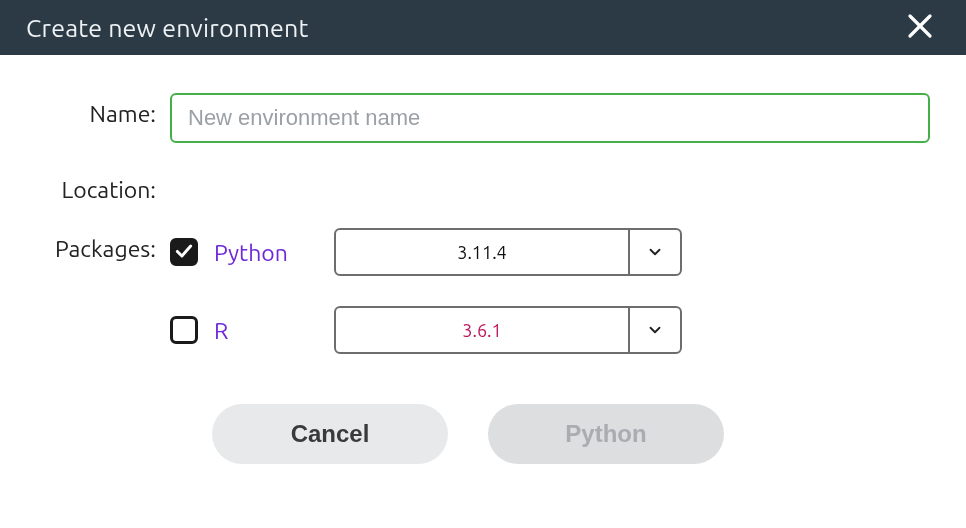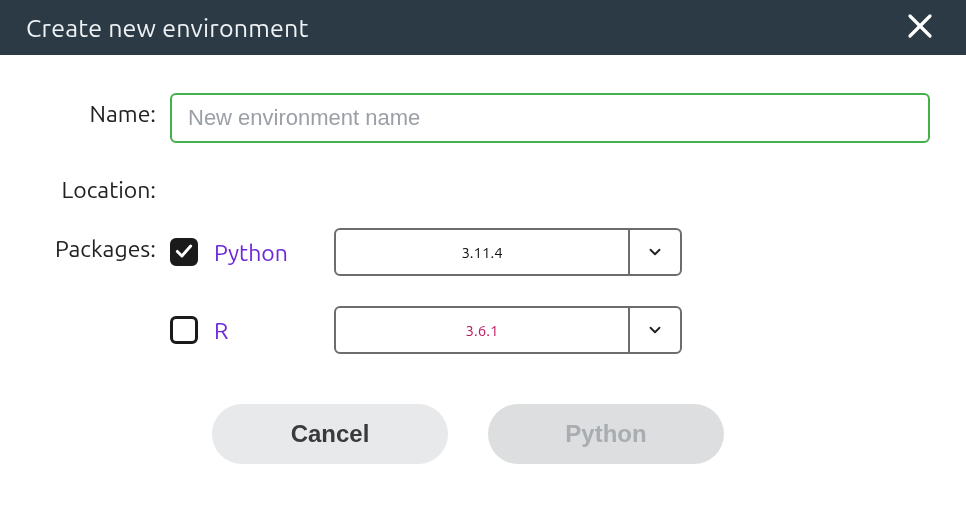--- a/index.html
+++ b/index.html
@@ -67,21 +67,21 @@
     align-items: stretch;
     overflow: hidden;
     cursor: pointer;
     background: #fff;
   }
   .version-select .value {
     flex: 1;
     display: flex;
     align-items: center;
     justify-content: center;
-    font-size: 15px;
+    font-size: 18px;
     color: #111;
   }
   .version-select.disabled .value { color: #be185d; }
   .version-select .caret {
     width: 52px;
     border-left: 2px solid #6d6d6d;
     display: flex;
     align-items: center;
     justify-content: center;
   }

